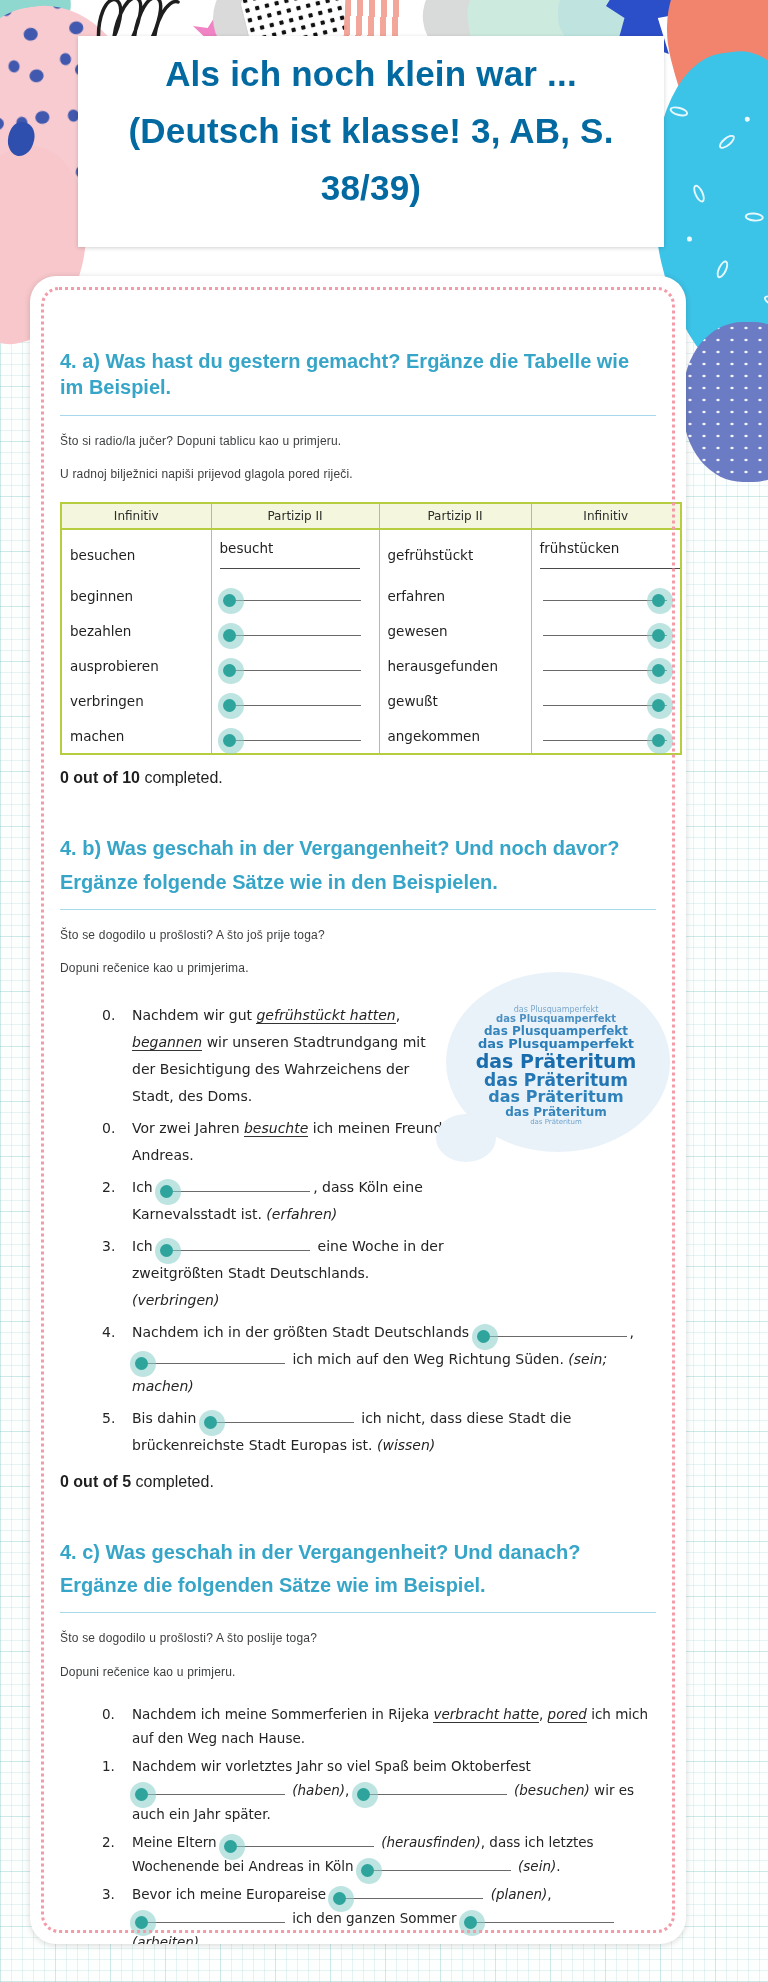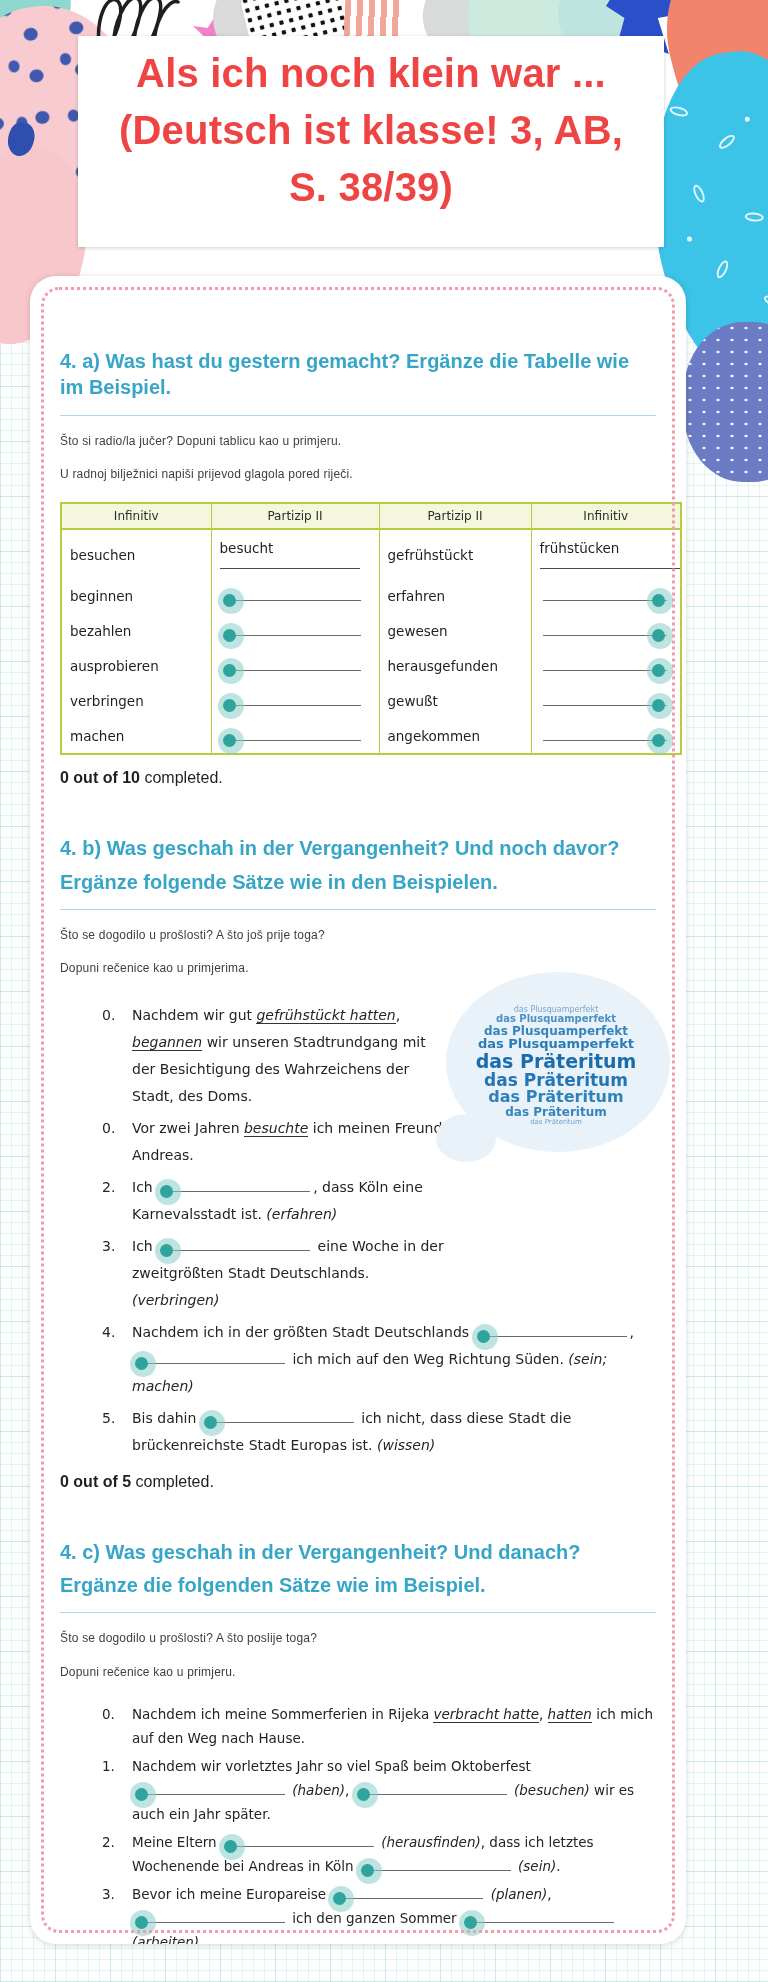--- a/index.html
+++ b/index.html
@@ -36,21 +36,21 @@
   .navy-jag{left:606px;top:-18px;width:74px;height:80px;background:#2b4ec9;
     clip-path:polygon(20% 0,80% 5%,100% 40%,70% 45%,85% 90%,40% 75%,10% 95%,25% 45%,0 30%);}
   .coral-right{right:-35px;top:-45px;width:132px;height:192px;background:#f2836d;border-radius:46%;transform:rotate(-15deg);}
   .cyan-blob{right:-62px;top:52px;width:175px;height:335px;background:#3cc3e8;border-radius:50% 42% 44% 50%;transform:rotate(-7deg);}
   .doodle{position:absolute;width:19px;height:9px;border:2px solid rgba(255,255,255,.88);border-radius:50%;background:transparent;}
   .ddot{position:absolute;width:5px;height:5px;border-radius:50%;background:rgba(255,255,255,.9);}
   .peri-dots{right:-45px;top:322px;width:130px;height:160px;background:#6b7cc4;border-radius:46%;
     background-image:radial-gradient(rgba(255,255,255,.92) 1.3px, transparent 1.9px);background-size:14px 12px;}
   .title-card{position:absolute;left:78px;top:36px;width:586px;height:211px;background:#fff;z-index:2;overflow:hidden;
     box-shadow:0 1px 4px rgba(0,0,0,.18);}
-  .title-card h1{font-size:40px;line-height:57px;font-weight:bold;color:#ef4444;text-align:center;padding:9px 26px 0;letter-spacing:.2px;}
+  .title-card h1{font-size:35px;line-height:57px;font-weight:bold;color:#0369a1;text-align:center;padding:9px 26px 0;letter-spacing:.2px;}
   .card{position:absolute;left:30px;top:276px;width:656px;height:1668px;background:#fff;border-radius:26px;z-index:3;
     box-shadow:0 1px 6px rgba(0,0,0,.16);overflow:hidden;}
   .card-border{position:absolute;inset:11px;border:3px dotted #f49ba9;border-radius:18px;pointer-events:none;z-index:5;}
   .content{position:relative;padding:72px 30px 0;}
   h2.sec{color:#36a5c8;font-size:20px;line-height:1.32;font-weight:bold;max-width:602px;}
   .sec-b,.sec-c{margin-top:48px;}
   h2.sub{color:#36a5c8;font-size:20px;line-height:1.3;font-weight:bold;margin-top:7px;}
   .rule{height:1px;background:#a9d9ec;margin-top:14px;}
   p.instr{font-size:12px;color:#3c3e40;margin-top:17px;letter-spacing:.2px;line-height:1.35;}
   table.verbs{margin-top:20px;width:620px;border-collapse:collapse;font-family:"DejaVu Sans",sans-serif;
@@ -247,21 +247,21 @@
 
     <section class="sec-c">
       <h2 class="sec">4. c) Was geschah in der Vergangenheit? Und danach?</h2>
       <h2 class="sub">Ergänze die folgenden Sätze wie im Beispiel.</h2>
       <div class="rule"></div>
       <p class="instr">Što se dogodilo u prošlosti? A što poslije toga?</p>
       <p class="instr">Dopuni rečenice kao u primjeru.</p>
       <div class="exlist list-c" id="listC">
           <div class="exitem">
             <span class="exnum">0.</span>
-            <span class="exbody">Nachdem ich meine Sommerferien in Rijeka <span class="ex-ans">verbracht hatte</span>, <span class="ex-ans">hatten</span> ich mich auf den Weg nach Hause.</span>
+            <span class="exbody">Nachdem ich meine Sommerferien in Rijeka <span class="ex-ans">verbracht hatte</span>, <span class="ex-ans">pored</span> ich mich auf den Weg nach Hause.</span>
           </div>
           <div class="exitem">
             <span class="exnum">1.</span>
             <span class="exbody">Nachdem wir vorletztes Jahr so viel Spaß beim Oktoberfest <span class="blank"><span class="dot"></span></span> <span class="hint">(haben)</span>, <span class="blank"><span class="dot"></span></span> <span class="hint">(besuchen)</span> wir es auch ein Jahr später.</span>
           </div>
           <div class="exitem">
             <span class="exnum">2.</span>
             <span class="exbody">Meine Eltern <span class="blank"><span class="dot"></span></span> <span class="hint">(herausfinden)</span>, dass ich letztes Wochenende bei Andreas in Köln <span class="blank"><span class="dot"></span></span> <span class="hint">(sein)</span>.</span>
           </div>
           <div class="exitem">

